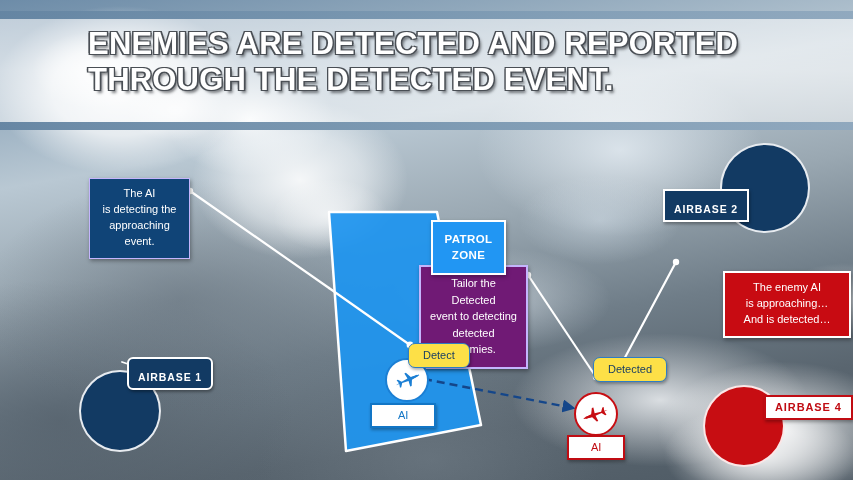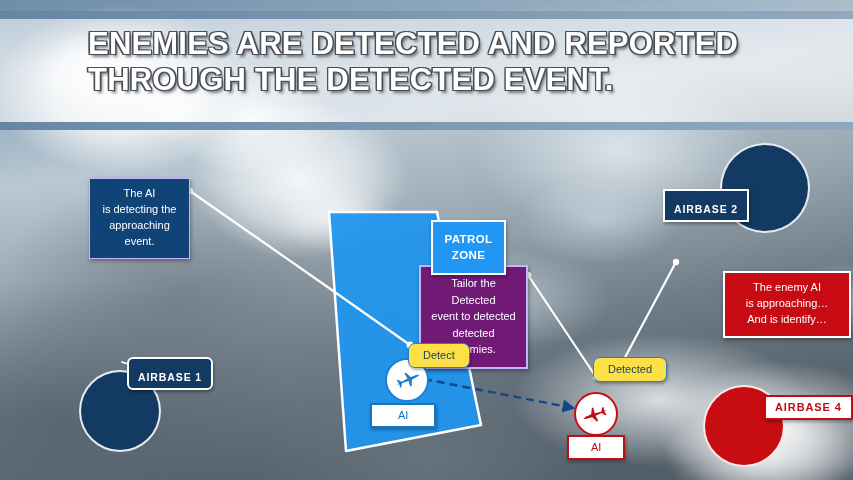--- a/index.html
+++ b/index.html
@@ -181,26 +181,26 @@
 
   <div class="box callout-navy" style="left:89px; top:178px; width:101px;">
     <div>The AI</div>
     <div>is detecting the</div>
     <div>approaching event.</div>
   </div>
 
   <div class="box callout-red" style="left:687px; top:271px; width:128px;margin-left:36px;">
     <div>The enemy AI</div>
     <div>is approaching…</div>
-    <div>And is identify…</div>
+    <div>And is detected…</div>
   </div>
 
   <div class="box callout-tailor" style="left:419px; top:265px; width:109px;">
     <div>Tailor the Detected</div>
-    <div>event to detected</div>
+    <div>event to detecting</div>
     <div>detected enemies.</div>
   </div>
 
   <div class="box patrol-label" style="left:431px; top:220px; width:75px;">
     <div>PATROL</div>
     <div>ZONE</div>
   </div>
 
   <div class="jet jet-blue" style="left:385px; top:358px;">
     <svg width="30" height="30" viewBox="0 0 64 64">

